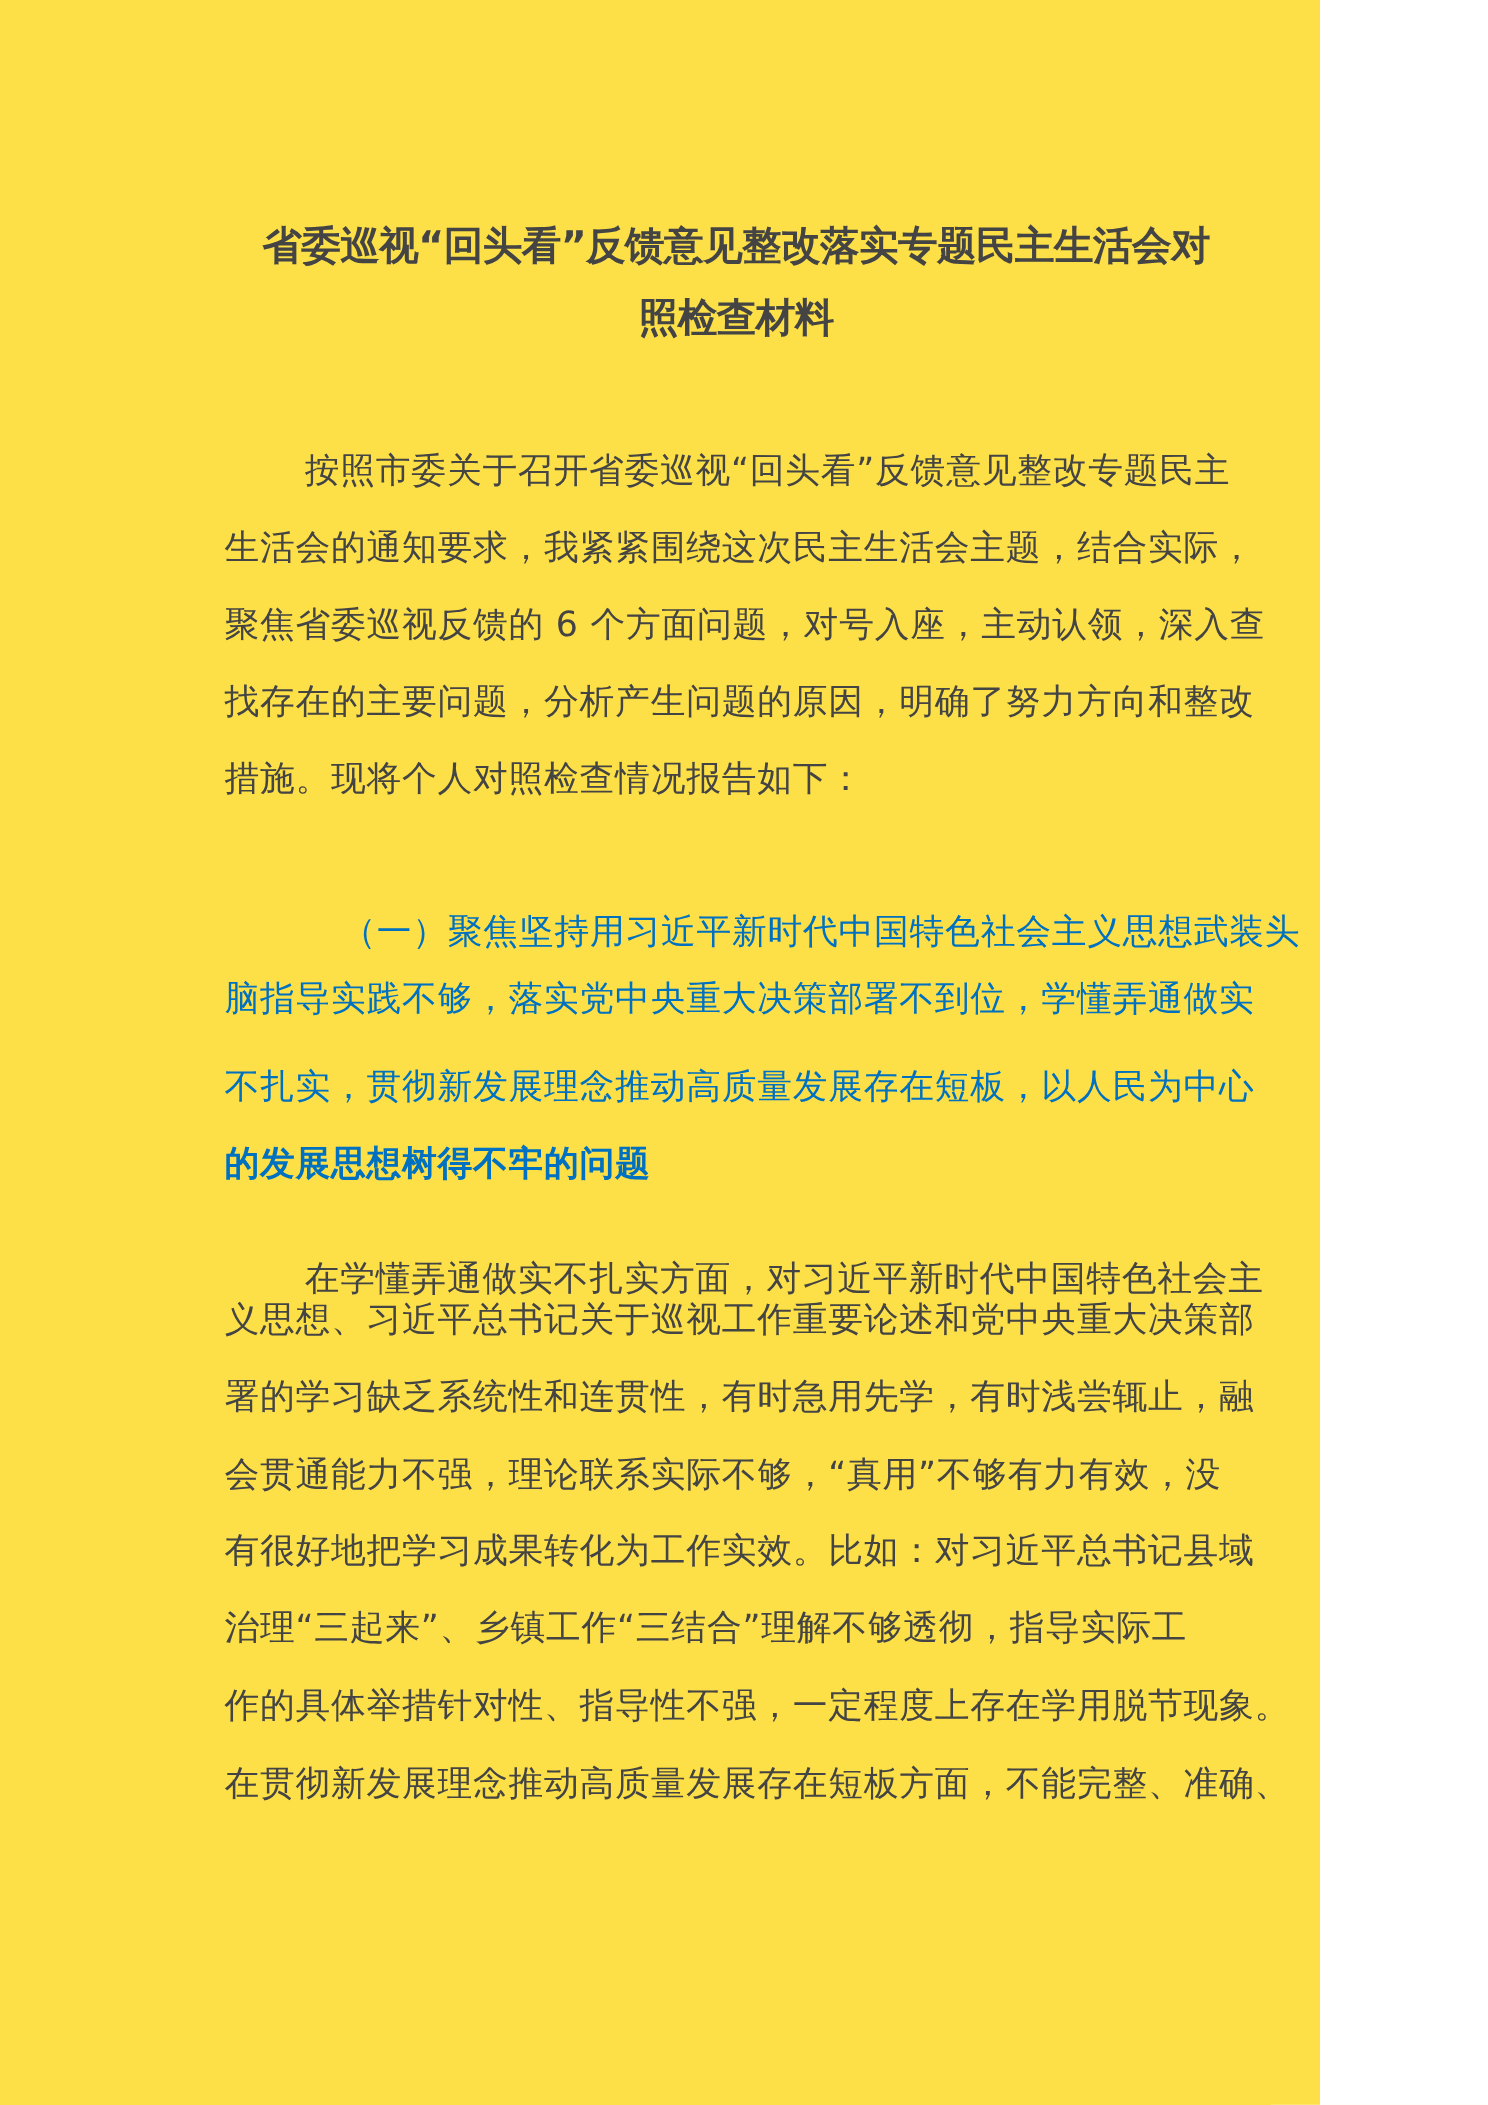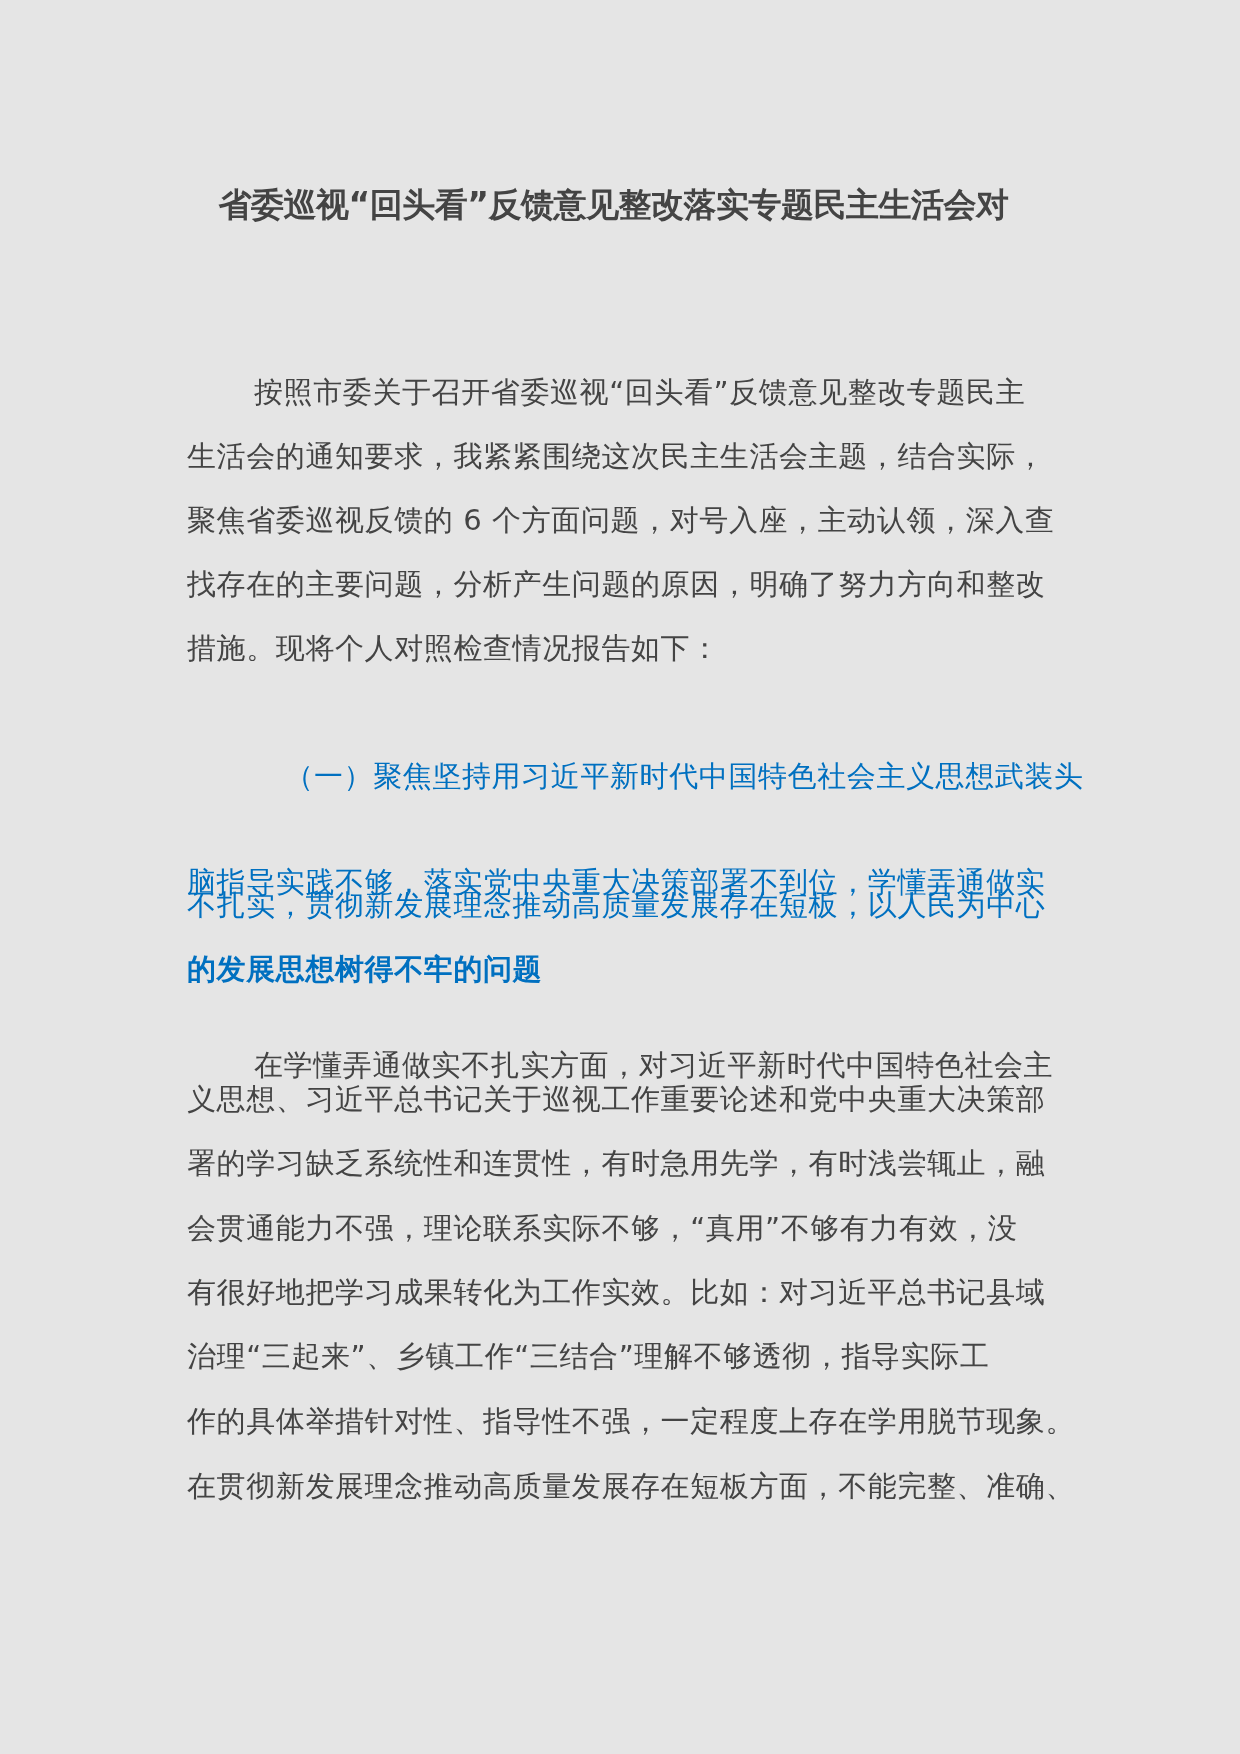--- a/index.html
+++ b/index.html
@@ -1,17 +1,17 @@
 <!DOCTYPE html>
 <html><head>
   <meta charset="utf-8">
   <style>
     html, body { margin: 0; padding: 0; background: #ffffff; }
     body { width: 1240px; height: 1754px; position: relative; overflow: hidden; }
-    .page { position: absolute; left: 0; top: 0; width: 1240px; height: 1754px; background: #e5e5e5; }
+    .page { position: absolute; left: 0; top: 0; width: 1100px; height: 1754px; background: #fde047; }
     .title {
       position: absolute; left: 187px; width: 853px; text-align: center;
       font-family: "DejaVu Sans", "Liberation Sans", sans-serif;
       font-weight: bold; font-size: 33px; color: #444444; letter-spacing: -0.5px;
       white-space: nowrap; line-height: 40px;
     }
     .line {
       position: absolute; left: 187px; width: 860px;
       font-family: "DejaVu Sans", "Liberation Sans", sans-serif;
       font-size: 29px; line-height: 40px; color: #444444; white-space: nowrap;
@@ -19,33 +19,34 @@
     }
     .indent { left: 254px; }
     .red { color: #ff0000; }
     .blue { color: #0070c0; }
   </style>
 </head>
 <body>
 
 <div class="page">
   <div class="title" style="top:185px;">省委巡视“回头看”反馈意见整改落实专题民主生活会对</div>
+  <div class="title" style="top:245px;">照检查材料</div>
 
   <div>
     <div class="line indent" style="top:372px;">按照市委关于召开省委巡视“回头看”反馈意见整改专题民主</div>
     <div class="line" style="top:436px;">生活会的通知要求，我紧紧围绕这次民主生活会主题，结合实际，</div>
     <div class="line" style="top:500px;">聚焦省委巡视反馈的 6 个方面问题，对号入座，主动认领，深入查</div>
     <div class="line" style="top:564px;">找存在的主要问题，分析产生问题的原因，明确了努力方向和整改</div>
     <div class="line" style="top:628px;">措施。现将个人对照检查情况报告如下：</div>
   </div>
 
 
   <div>
     <div class="line indent blue" style="top:756px;text-align:center;">（一）聚焦坚持用习近平新时代中国特色社会主义思想武装头</div>
-    <div class="line blue" style="top:862px;">脑指导实践不够，落实党中央重大决策部署不到位，学懂弄通做实</div>
+    <div class="line blue" style="top:812px;">脑指导实践不够，落实党中央重大决策部署不到位，学懂弄通做实</div>
     <div class="line blue" style="top:885px;">不扎实，贯彻新发展理念推动高质量发展存在短板，以人民为中心</div>
     <div class="line blue" style="top:949px;font-weight:bold;">的发展思想树得不牢的问题</div>
   </div>
 
   <div>
     <div class="line indent" style="top:1045px;">在学懂弄通做实不扎实方面，对习近平新时代中国特色社会主</div>
     <div class="line" style="top:1079px;">义思想、习近平总书记关于巡视工作重要论述和党中央重大决策部</div>
     <div class="line" style="top:1143px;">署的学习缺乏系统性和连贯性，有时急用先学，有时浅尝辄止，融</div>
     <div class="line" style="top:1208px;">会贯通能力不强，理论联系实际不够，“真用”不够有力有效，没</div>
     <div class="line" style="top:1272px;">有很好地把学习成果转化为工作实效。比如：对习近平总书记县域</div>

